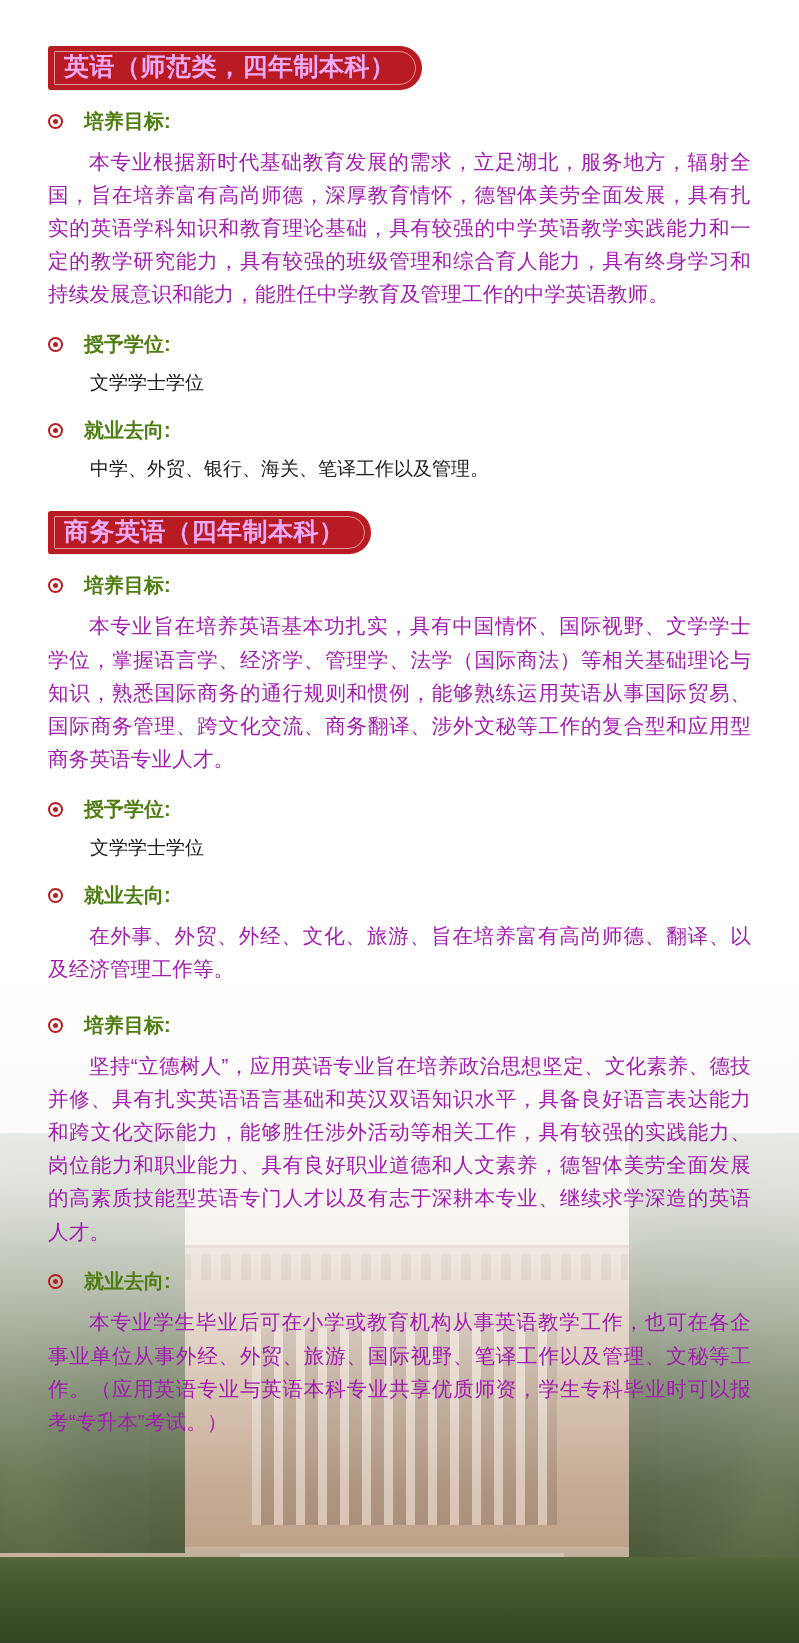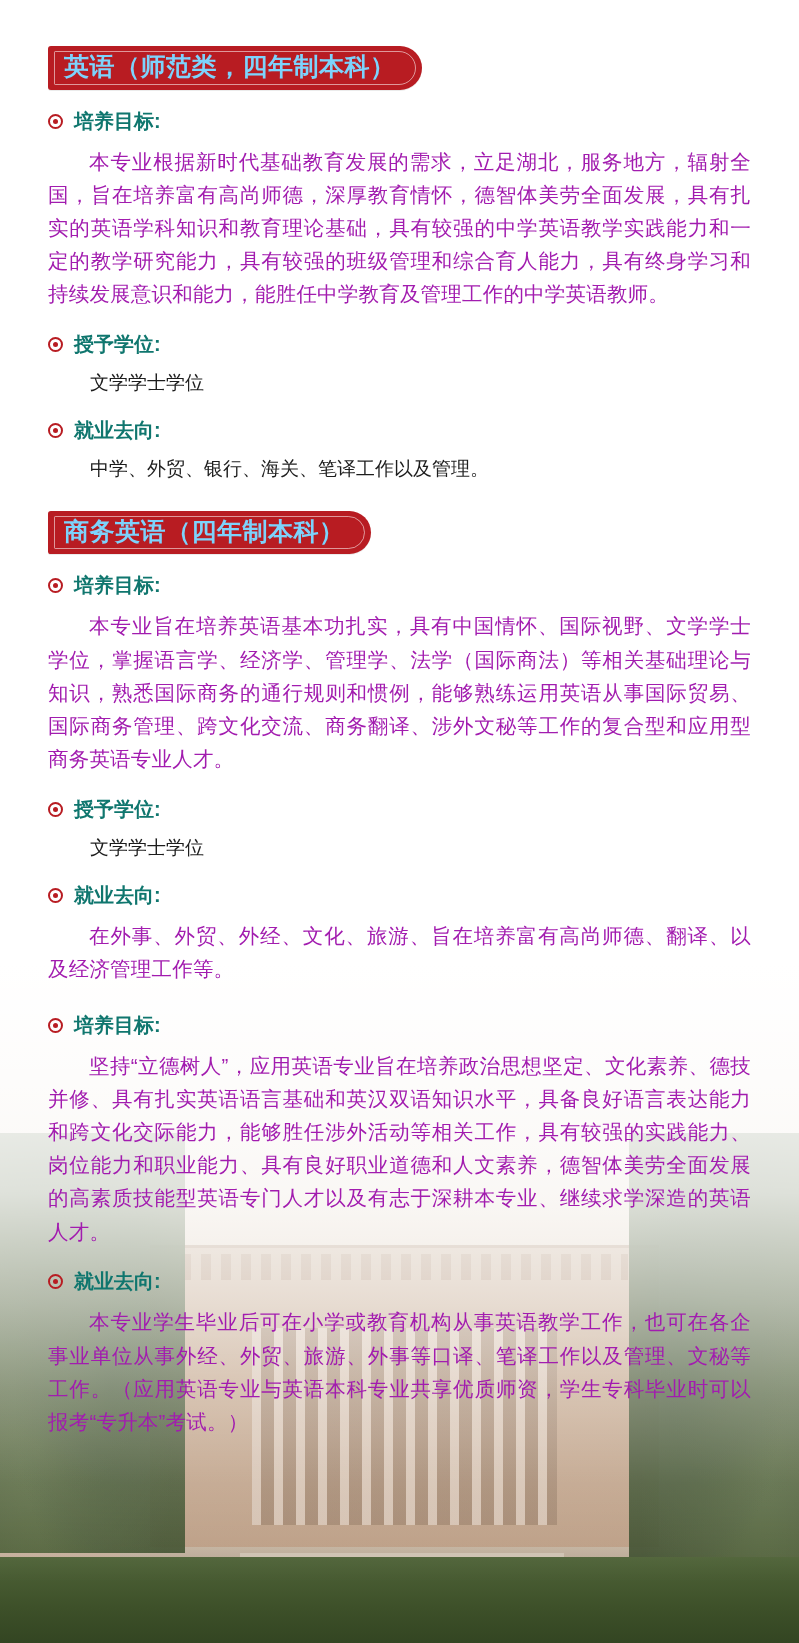--- a/index.html
+++ b/index.html
@@ -122,21 +122,21 @@
   }
 
   .program { margin-bottom: 10px; }
   .program.gap-top { margin-top: 26px; }
 
   
   .banner {
     display: inline-block;
     position: relative;
     background: #b81c22;
-    color: #7dd3fc;
+    color: #f0abfc;
     font-size: 25px;
     font-weight: bold;
     letter-spacing: .5px;
     padding: 7px 26px 9px 16px;
     border-radius: 4px 30px 30px 4px;
     box-shadow: 0 1px 0 rgba(0,0,0,.08);
     line-height: 1.1;
   }
   .banner::after {
     content: "";
@@ -145,24 +145,24 @@
     border: 1px solid rgba(255,255,255,.55);
     border-radius: 2px 26px 26px 2px;
     pointer-events: none;
   }
 
   .section { margin-top: 18px; }
 
   .sec-head {
     display: flex;
     align-items: center;
-    gap: 11px;
+    gap: 21px;
     font-size: 20px;
     font-weight: bold;
-    color: #0f766e;
+    color: #4d7c0f;
   }
   .bullet {
     width: 15px; height: 15px;
     border-radius: 50%;
     border: 2px solid #b81c22;
     position: relative;
     flex: 0 0 auto;
   }
   .bullet::after {
     content: "";
@@ -273,17 +273,17 @@
         <span>培养目标:</span>
       </div>
       <p class="para">坚持“立德树人”，应用英语专业旨在培养政治思想坚定、文化素养、德技并修、具有扎实英语语言基础和英汉双语知识水平，具备良好语言表达能力和跨文化交际能力，能够胜任涉外活动等相关工作，具有较强的实践能力、岗位能力和职业能力、具有良好职业道德和人文素养，德智体美劳全面发展的高素质技能型英语专门人才以及有志于深耕本专业、继续求学深造的英语人才。</p>
     </div>
 
     <div class="section">
       <div class="sec-head">
         <span class="bullet"></span>
         <span>就业去向:</span>
       </div>
-      <p class="para">本专业学生毕业后可在小学或教育机构从事英语教学工作，也可在各企事业单位从事外经、外贸、旅游、外事等口译、笔译工作以及管理、文秘等工作。（应用英语专业与英语本科专业共享优质师资，学生专科毕业时可以报考“专升本”考试。）</p>
+      <p class="para">本专业学生毕业后可在小学或教育机构从事英语教学工作，也可在各企事业单位从事外经、外贸、旅游、国际视野、笔译工作以及管理、文秘等工作。（应用英语专业与英语本科专业共享优质师资，学生专科毕业时可以报考“专升本”考试。）</p>
     </div>
   </section>
 
 </div>
 
 </body></html>

